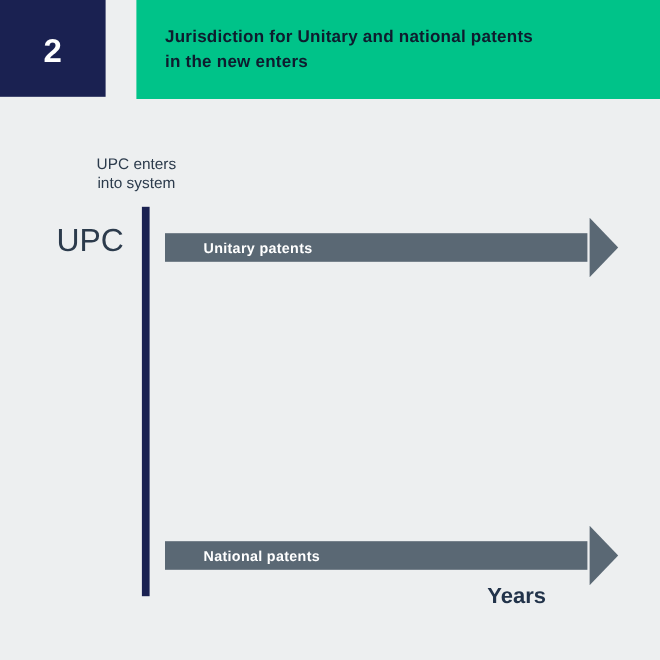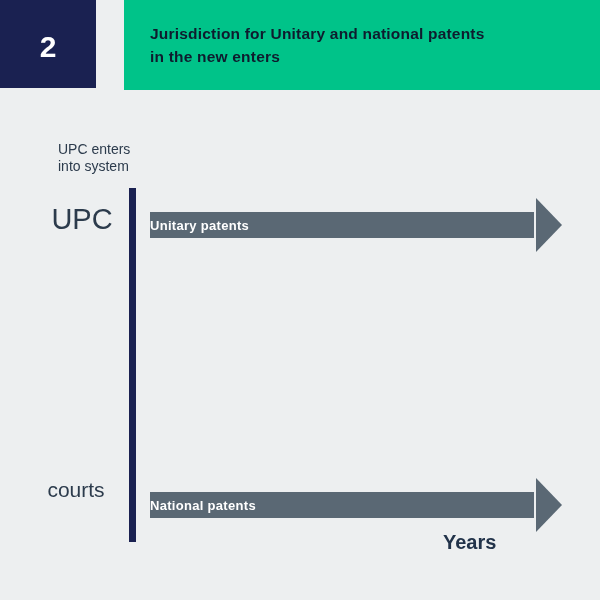--- a/index.html
+++ b/index.html
@@ -47,21 +47,21 @@
     font-weight: 700;
     line-height: 23px;
     letter-spacing: 0.2px;
   }
 
   
   .annotation {
     position: absolute;
     left: 58px; top: 141px;
     width: 132px;
-    text-align: left;
+    text-align: center;
     color: #2c3b4c;
     font-size: 14px;
     line-height: 16.5px;
   }
 
   .timeline-axis {
     position: absolute;
     left: 129px; top: 188px;
     width: 7px; height: 354px;
     background: #1a2151;
@@ -93,20 +93,21 @@
     align-items: center;
   }
   .arrow-shaft-upc { top: 212px; }
   .arrow-shaft-national { top: 492px; }
 
   .arrow-label {
     color: #ffffff;
     font-size: 13px;
     font-weight: 700;
     letter-spacing: 0.3px;
+    padding-left: 35px;
   }
 
   .arrow-head {
     position: absolute;
     width: 0; height: 0;
     border-top: 27px solid transparent;
     border-bottom: 27px solid transparent;
     border-left: 26px solid #5a6874;
   }
   .arrow-head-upc { left: 536px; top: 198px; }
@@ -142,21 +143,20 @@
 
   <div class="timeline-axis"></div>
 
   <div class="axis-label axis-label-upc">UPC</div>
   <div class="arrow-shaft arrow-shaft-upc">
     <span class="arrow-label">Unitary patents</span>
   </div>
   <div class="arrow-head arrow-head-upc"></div>
 
   <div class="axis-label axis-label-national">
-    <div>courts</div>
   </div>
   <div class="arrow-shaft arrow-shaft-national">
     <span class="arrow-label">National patents</span>
   </div>
   <div class="arrow-head arrow-head-national"></div>
 
   <div class="x-axis-label">Years</div>
 
 </div>
 

